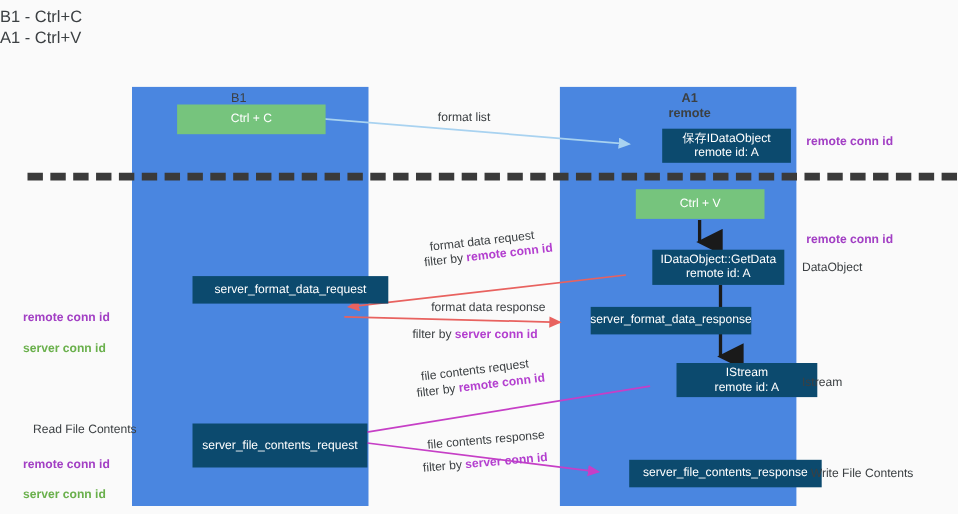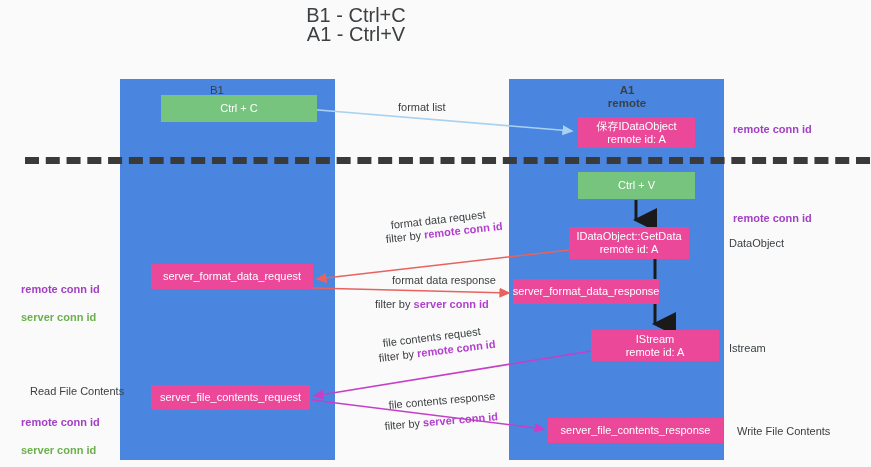--- a/index.html
+++ b/index.html
@@ -9,22 +9,22 @@
     font-family:"Liberation Sans","DejaVu Sans",sans-serif;
     overflow:hidden;
     position:relative;
   }
   #root{position:absolute;left:0;top:0;width:871px;height:467px;}
 
   .abs{position:absolute;}
 
   
   #title{
-    left:0;top:6px;width:712px;text-align:center;
-    font-size:20px;color:#3c4043;line-height:19px;
+    left:0;top:6px;width:712px;text-align:left;
+    font-size:15px;color:#3c4043;line-height:19px;
     white-space:pre-line;
   }
 
   
   .col-head{
     font-size:11.5px;color:#3c4043;text-align:center;line-height:13px;
     white-space:pre-line;
     margin-top:36px;
   }
   #head-b1{left:152px;top:48px;width:130px;}
@@ -45,30 +45,30 @@
   .node{
     box-sizing:border-box;
     display:flex;align-items:center;justify-content:center;
     text-align:center;
     color:#ffffff;
     font-size:11px;line-height:13px;
     white-space:pre-line;
     padding:2px 4px;
   }
   .green{background:#76c47d;}
-  .orange{background:#ec4899;}
+  .orange{background:#0c4a6e;margin-left:24px;}
 
-  #node-ctrlc{left:161px;top:95px;width:156px;height:27px;}
+  #node-ctrlc{left:161px;top:95px;width:135px;height:27px;}
   #node-idataobject{left:578px;top:117px;width:117px;height:31px;}
   #node-ctrlv{left:578px;top:172px;width:117px;height:27px;}
   #node-getdata{left:569px;top:227px;width:120px;height:32px;}
-  #node-sfdreq{left:151px;top:264px;width:162px;height:25px;}
+  #node-sfdreq{left:151px;top:251px;width:178px;height:25px;}
   #node-sfdres{left:513px;top:279px;width:146px;height:25px;}
   #node-istream{left:591px;top:330px;width:128px;height:31px;}
-  #node-sfcreq{left:151px;top:385px;width:159px;height:25px;}
+  #node-sfcreq{left:151px;top:385px;width:159px;height:40px;}
   #node-sfcres{left:548px;top:418px;width:175px;height:25px;}
 
   
   #wires{left:0;top:0;width:871px;height:467px;}
 
   
   .edge-label{
     font-size:11px;color:#3c4043;line-height:14px;
     white-space:nowrap;
   }

